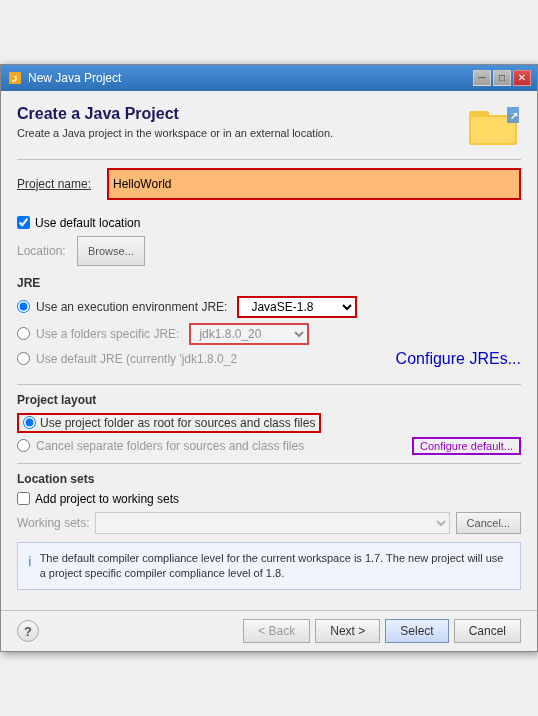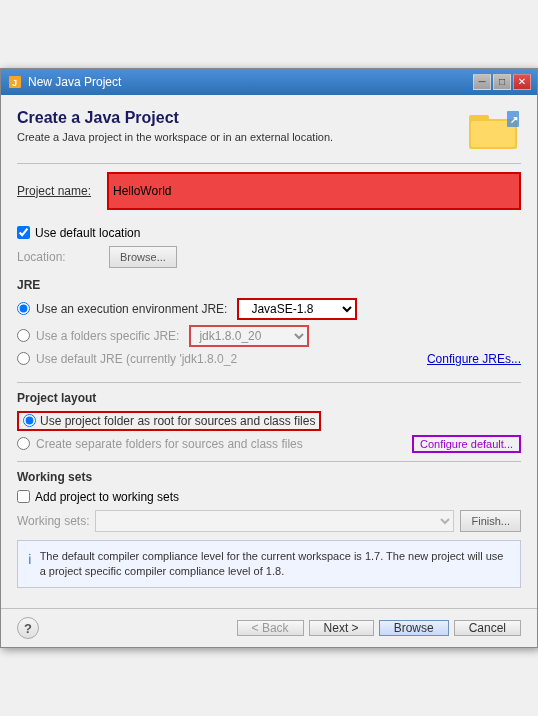--- a/index.html
+++ b/index.html
@@ -102,25 +102,25 @@
     .form-label {
       font-size: 12px;
       color: #333;
       min-width: 90px;
       text-decoration: underline;
       text-decoration-color: #333;
     }
 
     .text-input {
       flex: 1;
-      height: 38px;
+      height: 32px;
       border: 1px solid #999;
       padding: 2px 4px;
       font-size: 12px;
-      background: #ef4444;
+      background: #fdba74;
       outline: none;
     }
     .text-input:disabled {
       background: #f5f5f5;
       color: #666;
     }
 
     .checkbox-row {
       display: flex;
       align-items: center;
@@ -146,28 +146,27 @@
       flex: 1;
       height: 22px;
       border: 1px solid #bbb;
       padding: 2px 4px;
       font-size: 11px;
       background: #f5f5f5;
       color: #666;
       outline: none;
     }
     .browse-btn {
-      height: 22px;
+      height: 30px;
       padding: 0 10px;
       border: 1px solid #aaa;
       background: linear-gradient(to bottom, #f5f5f5, #e0e0e0);
       font-size: 11px;
       cursor: pointer;
       color: #555;
-      margin-left: 32px;
     }
 
     .section-label {
       font-size: 12px;
       font-weight: bold;
       color: #333;
       margin-bottom: 6px;
     }
 
     .radio-row {
@@ -199,23 +198,22 @@
 
     .jre-row {
       display: flex;
       align-items: center;
       gap: 6px;
       margin-bottom: 5px;
     }
 
     .link-text {
       color: #0000cc;
-      text-decoration: underline;
-      cursor: pointer;
-      font-size: 12px;
+      cursor: pointer;
+      font-size: 16px;
     }
 
     .configure-default-btn {
       border: 2px solid #9900cc;
       background: transparent;
       color: #9900cc;
       font-size: 11px;
       cursor: pointer;
       padding: 1px 6px;
     }
@@ -290,21 +288,21 @@
       align-items: center;
       justify-content: center;
     }
 
     .nav-buttons {
       display: flex;
       gap: 5px;
     }
 
     .nav-btn {
-      height: 16px;
+      height: 24px;
       padding: 0 14px;
       border: 1px solid #aaa;
       background: linear-gradient(to bottom, #f8f8f8, #e0e0e0);
       font-size: 12px;
       cursor: pointer;
       color: #333;
     }
     .nav-btn:disabled {
       color: #999;
     }
@@ -410,52 +408,52 @@
     <div style="display:flex; align-items:center; justify-content:space-between; margin-bottom:4px;">
       <div style="display:inline-flex; align-items:center; gap:4px; border: 2px solid #cc0000; padding: 1px 4px;">
         <input type="radio" name="layout" id="layout1" checked="" style="">
         <label for="layout1" class="radio-label">Use project folder as root for sources and class files</label>
       </div>
     </div>
 
     <div style="display:flex; align-items:center; justify-content:space-between; margin-bottom:8px;">
       <div class="radio-row" style="margin-bottom:0;">
         <input type="radio" name="layout" id="layout2" style="">
-        <label for="layout2" class="radio-label-disabled">Create separate folders for sources and class files</label>
+        <label for="layout2" class="radio-label-disabled">Cancel separate folders for sources and class files</label>
       </div>
       <button class="configure-default-btn">Configure default...</button>
     </div>
 
     <hr class="divider">
 
     <div class="working-sets-section">
-      <div class="section-label">Working sets</div>
+      <div class="section-label">Location sets</div>
       <div class="checkbox-row">
         <input type="checkbox" id="ws-check" style="">
         <label for="ws-check">Add project to working sets</label>
       </div>
       <div class="working-sets-row">
         <span class="location-label">Working sets:</span>
         <select class="working-sets-dropdown" disabled="">
           <option></option>
         </select>
-        <button class="select-btn">Finish...</button>
+        <button class="select-btn">Cancel...</button>
       </div>
     </div>
 
     <div class="info-box">
       <span class="info-icon">ℹ</span>
       <span>The default compiler compliance level for the current workspace is 1.7. The new project will use a project specific compiler compliance level of 1.8.</span>
     </div>
 
   </div>
 
   <div class="bottom-bar">
     <button class="help-btn">?</button>
     <div class="nav-buttons">
       <button class="nav-btn" disabled="">&lt; Back</button>
       <button class="nav-btn next-btn">Next &gt;</button>
-      <button class="nav-btn primary">Browse</button>
+      <button class="nav-btn primary">Select</button>
       <button class="nav-btn">Cancel</button>
     </div>
   </div>
 
 </div>
 
 </body></html>

